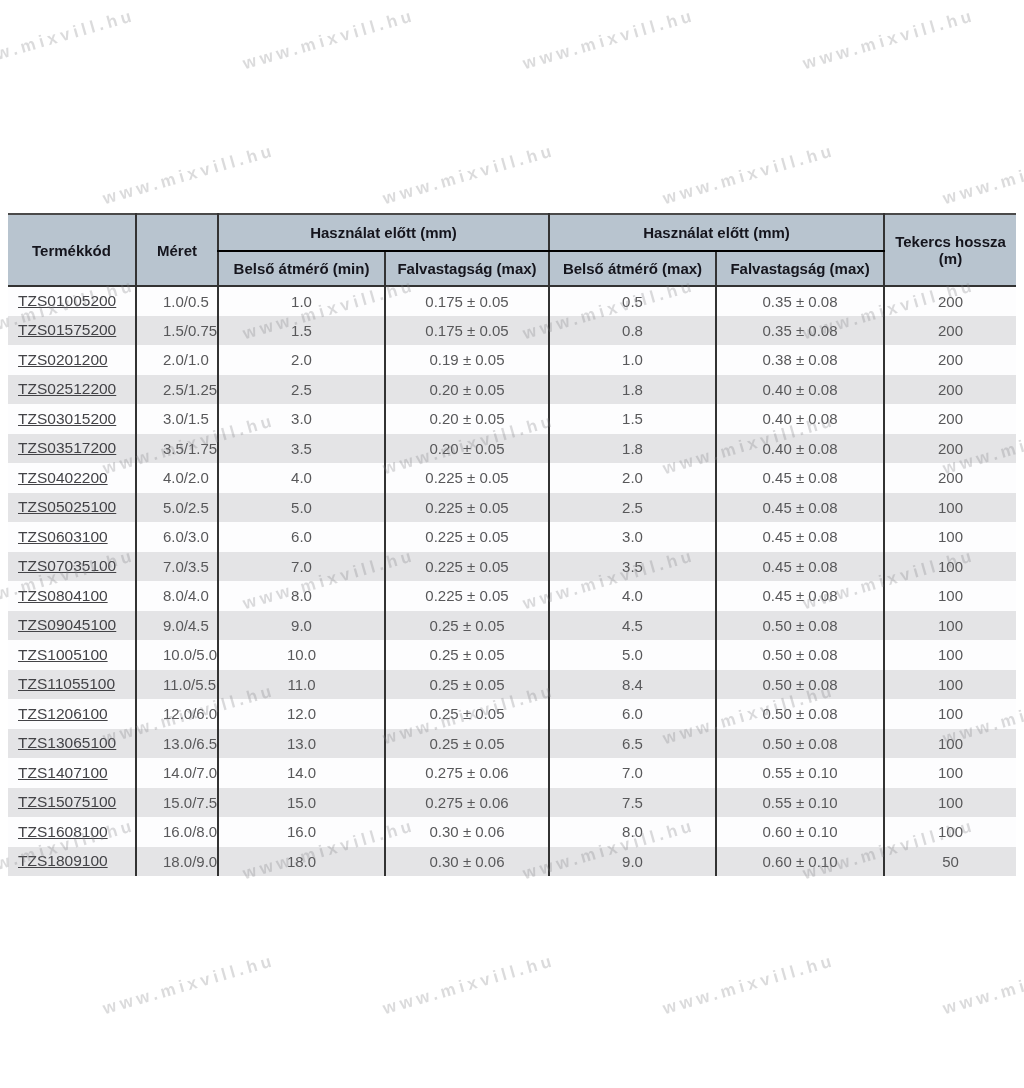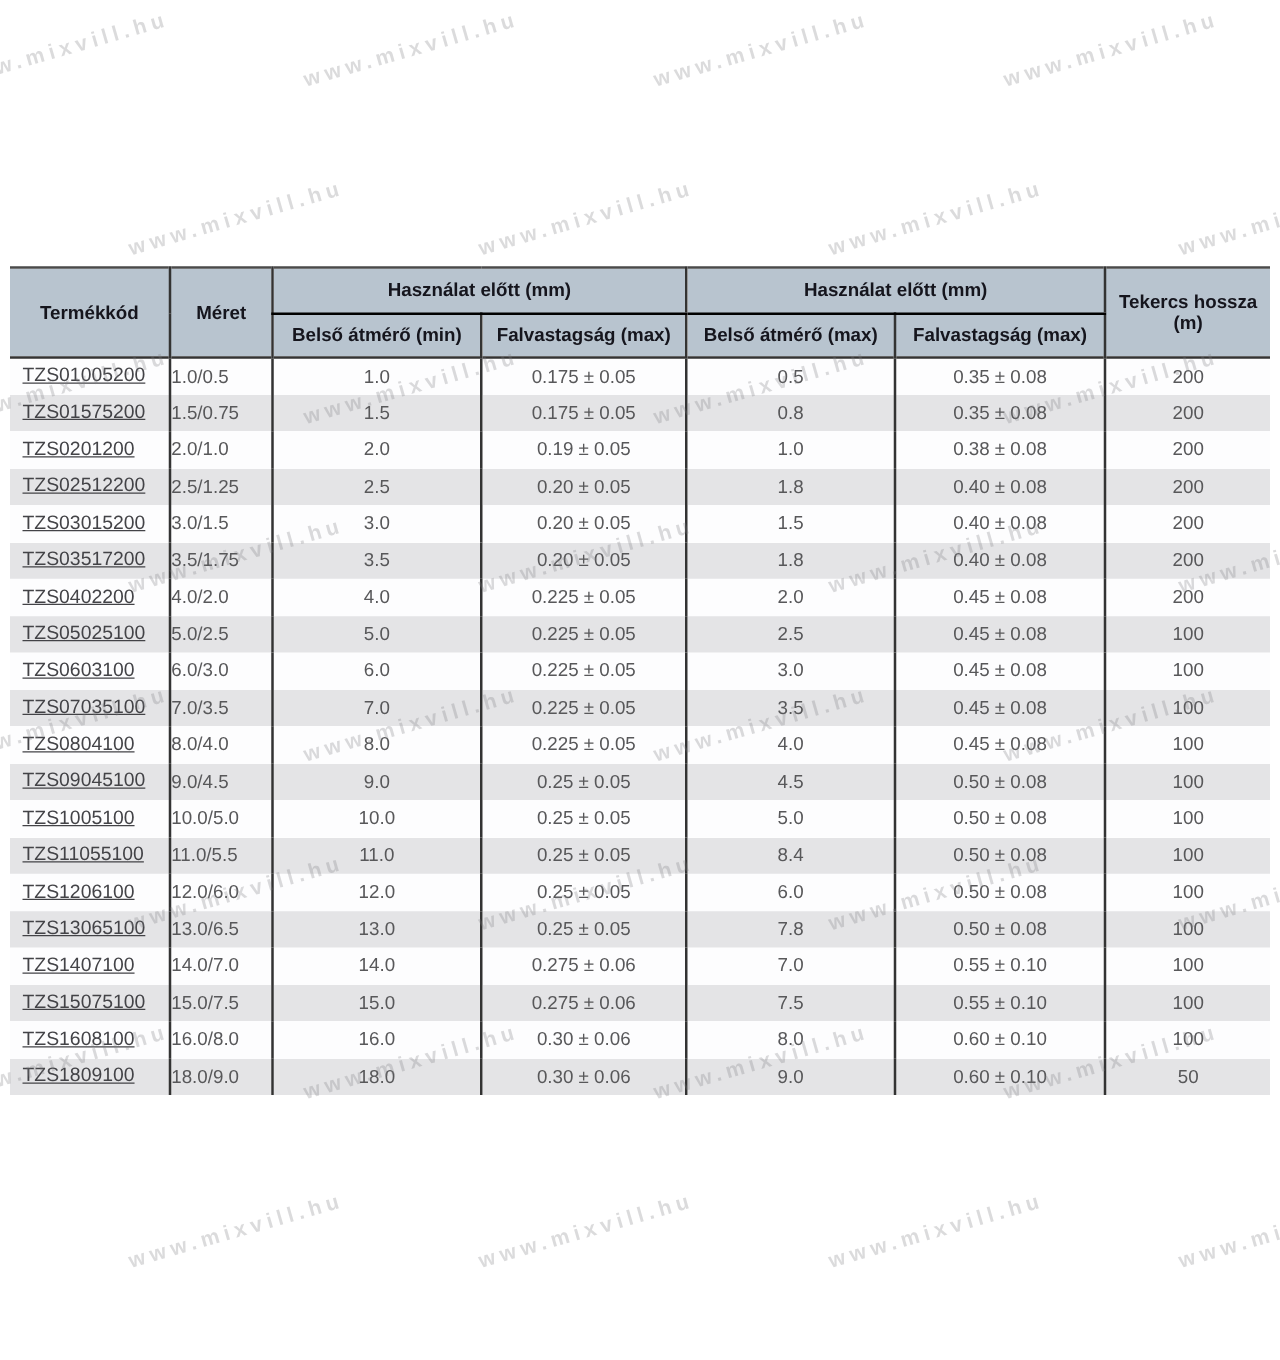--- a/index.html
+++ b/index.html
@@ -52,21 +52,21 @@
   }
   tbody td.cell-code{
     text-align:left;
     padding-left:10px;
     color:#434347;
     font-size:15.5px;
     text-decoration:underline;
   }
   tbody td.cell-size{
     text-align:left;
-    padding-left:0;
+    padding-left:26px;
   }
 
   
   .watermark-layer{
     position:absolute;inset:0;
     overflow:hidden;
     pointer-events:none;
     z-index:10;
   }
   .wm{
@@ -246,21 +246,21 @@
           <td class="vline cell-wall-before">0.25 ± 0.05</td>
           <td class="vline cell-dia-after">6.0</td>
           <td class="vline cell-wall-after">0.50 ± 0.08</td>
           <td class="vline cell-length">100</td>
         </tr>
         <tr>
           <td class="cell-code">TZS13065100</td>
           <td class="vline cell-size">13.0/6.5</td>
           <td class="vline cell-dia-before">13.0</td>
           <td class="vline cell-wall-before">0.25 ± 0.05</td>
-          <td class="vline cell-dia-after">7.8</td>
+          <td class="vline cell-dia-after">6.5</td>
           <td class="vline cell-wall-after">0.50 ± 0.08</td>
           <td class="vline cell-length">100</td>
         </tr>
         <tr>
           <td class="cell-code">TZS1407100</td>
           <td class="vline cell-size">14.0/7.0</td>
           <td class="vline cell-dia-before">14.0</td>
           <td class="vline cell-wall-before">0.275 ± 0.06</td>
           <td class="vline cell-dia-after">7.0</td>
           <td class="vline cell-wall-after">0.55 ± 0.10</td>

